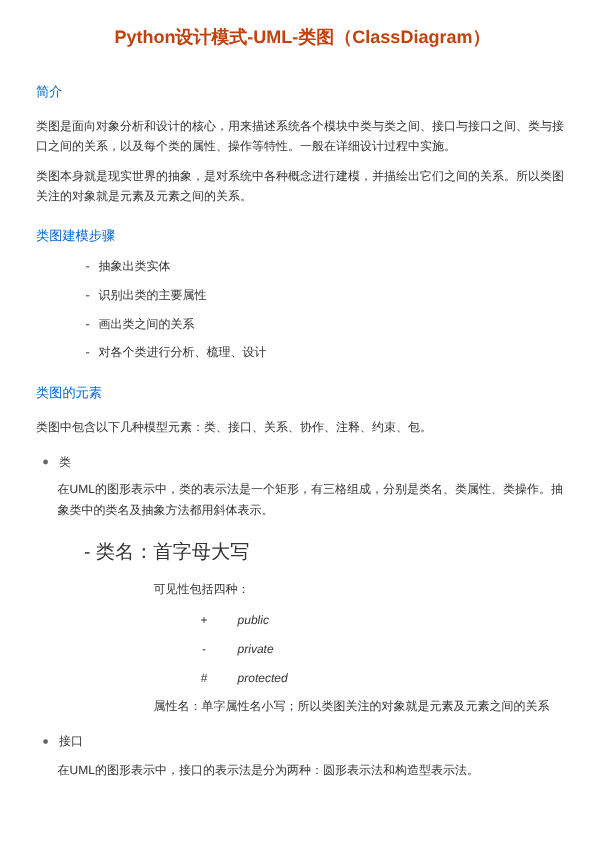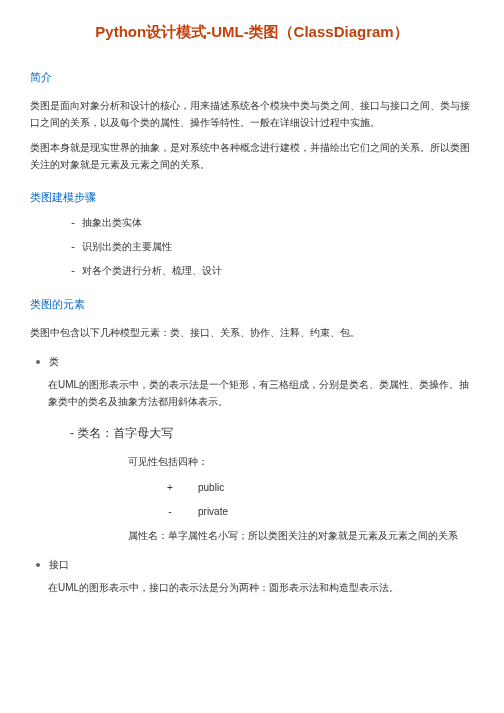--- a/index.html
+++ b/index.html
@@ -68,41 +68,42 @@
       color: #333;
       margin-left: 18px;
       margin-bottom: 10px;
       line-height: 1.7;
     }
     .sub-list {
       margin-left: 40px;
       margin-top: 14px;
     }
     .sub-item {
-      font-size: 12px;
+      font-size: 16px;
       margin-bottom: 10px;
       color: #333;
     }
     .red { color: #cc3333; }
     .vis-list {
       margin-left: 90px;
       margin-top: 8px;
     }
     .vis-item {
       font-size: 10px;
       margin-bottom: 8px;
       color: #333;
     }
     .vis-sym {
       display: inline-block;
       width: 20px;
       text-align: center;
     }
     .vis-name {
       margin-left: 18px;
+      font-style: italic;
     }
     .sub-note {
       margin-left: 58px;
       font-size: 10px;
       margin-bottom: 10px;
       margin-top: 6px;
     }
   </style>
 </head>
 <body>
@@ -110,20 +111,21 @@
 <h1>Python设计模式-UML-类图（ClassDiagram）</h1>
 
 <div class="section-title">简介</div>
 <p class="para">类图是面向对象分析和设计的核心，用来描述系统各个模块中类与类之间、接口与接口之间、类与接口之间的关系，以及每个类的属性、操作等特性。一般在详细设计过程中实施。</p>
 <p class="para">类图本身就是现实世界的抽象，是对系统中各种概念进行建模，并描绘出它们之间的关系。所以类图关注的对象就是元素及元素之间的关系。</p>
 
 <div class="section-title">类图建模步骤</div>
 <div class="step-list">
   <div class="step-item">抽象出类实体</div>
   <div class="step-item">识别出类的主要属性</div>
+  <div class="step-item">画出类之间的关系</div>
   <div class="step-item">对各个类进行分析、梳理、设计</div>
 </div>
 
 <div class="section-title">类图的元素</div>
 <p class="para">类图中包含以下几种模型元素：类、接口、关系、协作、注释、约束、包。</p>
 
 <div class="bullet-row">
   <span class="bullet-dot"></span>
   <span class="bullet-label">类</span>
 </div>
@@ -132,20 +134,23 @@
 <div class="sub-list">
   <div class="sub-item">- 类名：首字母大写</div>
   <div class="sub-note">可见性包括四种：</div>
   <div class="vis-list">
     <div class="vis-item">
       <span class="vis-sym">+</span><span class="vis-name">public</span>
     </div>
     <div class="vis-item">
       <span class="vis-sym">-</span><span class="vis-name">private</span>
     </div>
+    <div class="vis-item">
+      <span class="vis-sym">#</span><span class="vis-name">protected</span>
+    </div>
   </div>
   <div class="sub-note">属性名：单字属性名小写；所以类图关注的对象就是元素及元素之间的关系</div>
 </div>
 
 <div class="bullet-row">
   <span class="bullet-dot"></span>
   <span class="bullet-label">接口</span>
 </div>
 <p class="indent-para">在UML的图形表示中，接口的表示法是分为两种：圆形表示法和构造型表示法。</p>
 

